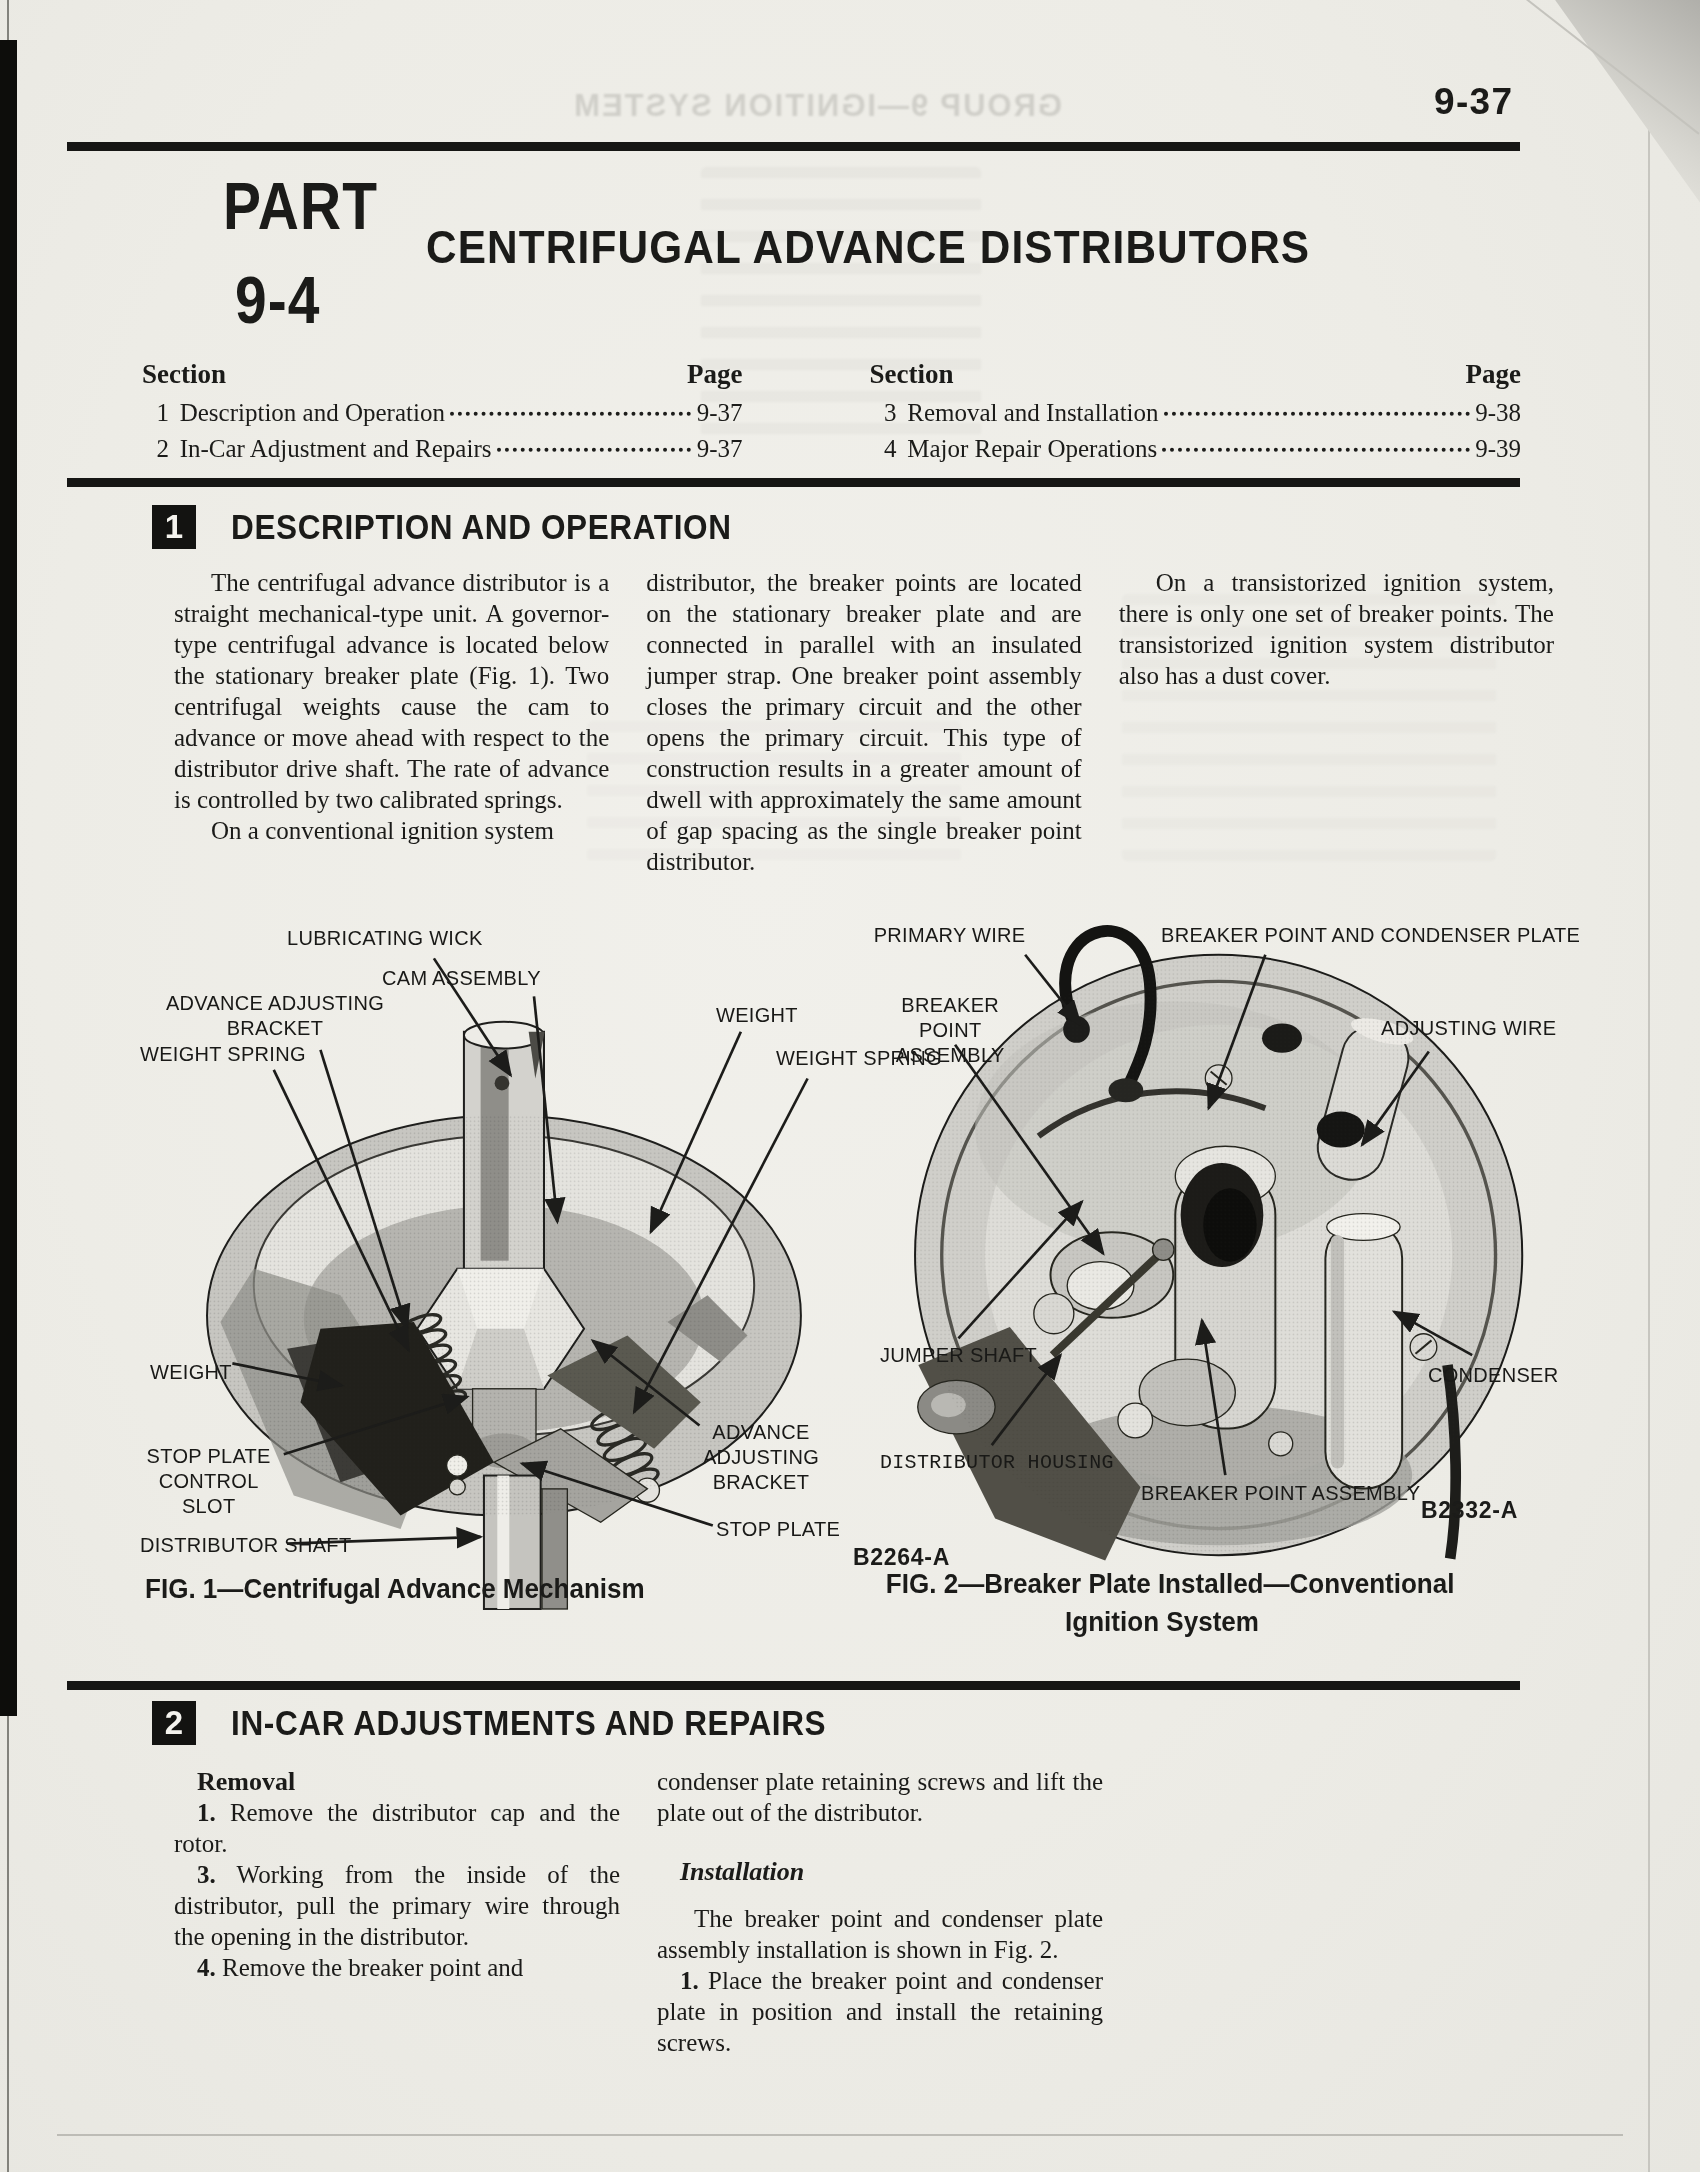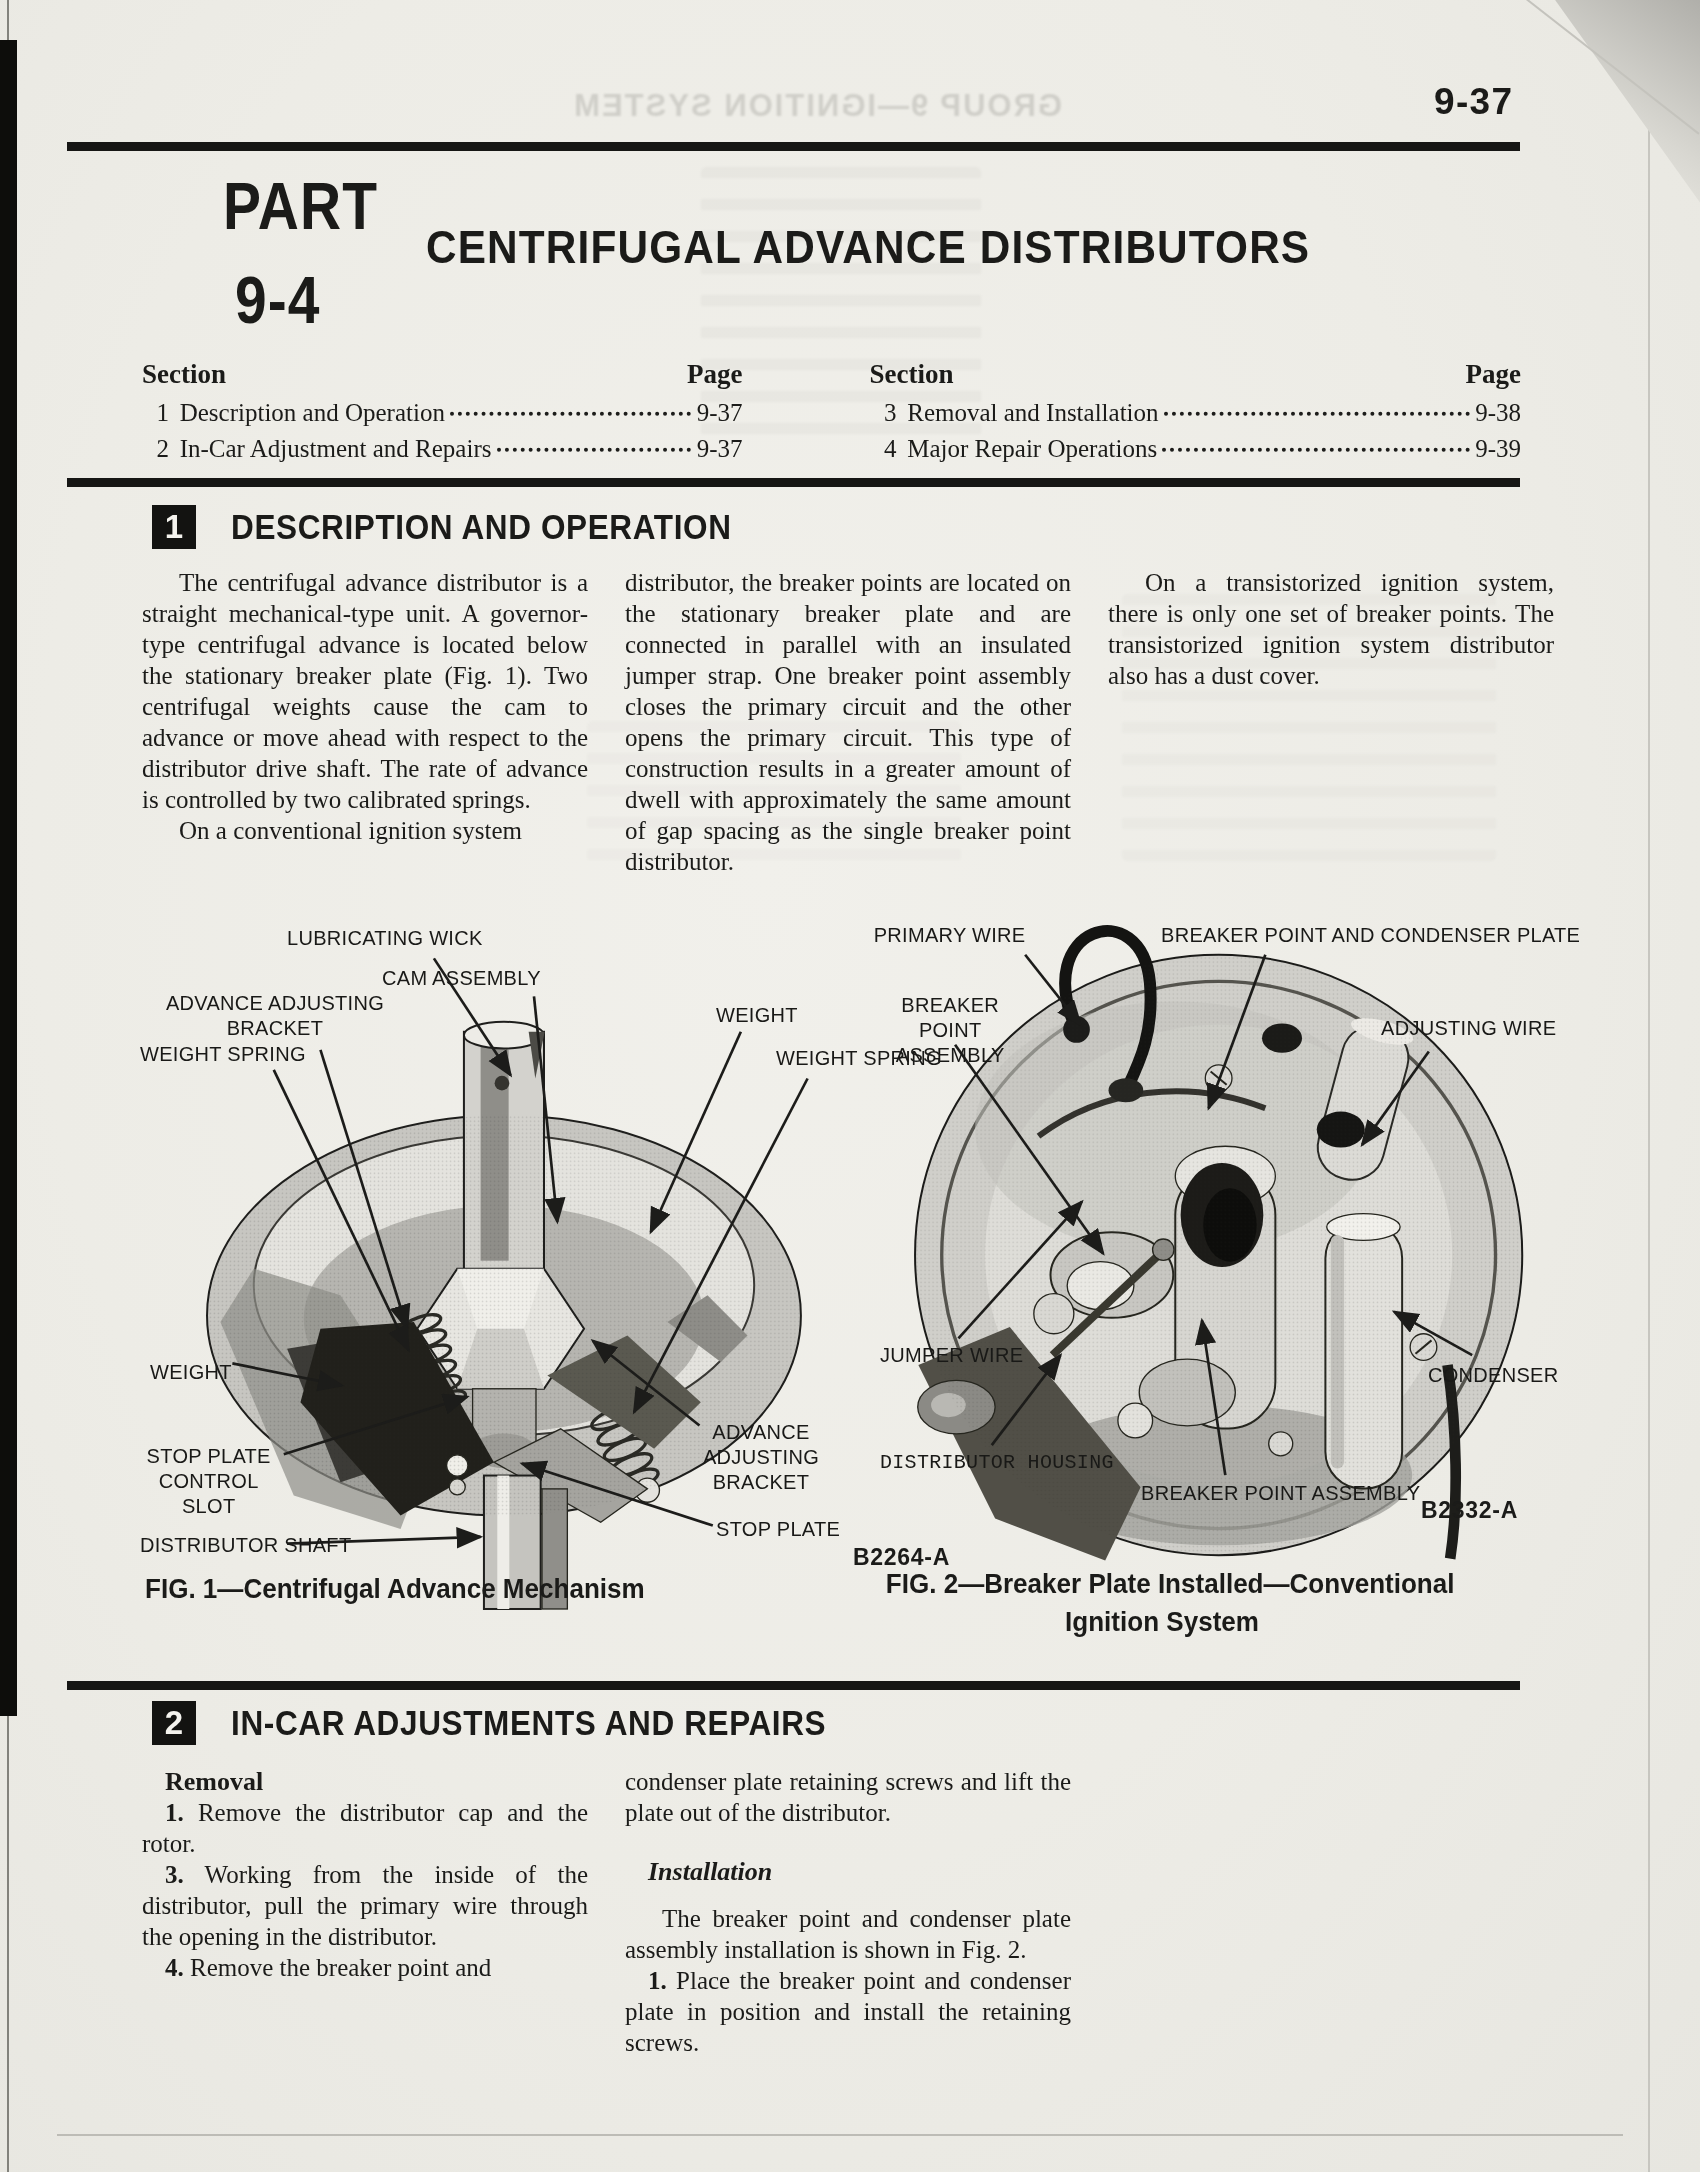--- a/index.html
+++ b/index.html
@@ -47,21 +47,21 @@
   
   .sec-head{position:absolute;display:flex;align-items:center;}
   #sec1-head{left:152px;top:505px;} #sec2-head{left:152px;top:1701px;}
   .sec-box{width:44px;height:44px;background:#131311;color:#f4f3ee;font-family:"Liberation Sans",sans-serif;
     font-weight:bold;font-size:33px;display:flex;align-items:center;justify-content:center;flex:none;}
   .sec-title{margin-left:35px;font-family:"Liberation Sans",sans-serif;font-weight:bold;font-size:35px;
     letter-spacing:0.7px;transform:scaleX(.9);transform-origin:left center;white-space:nowrap;}
   
   .cols{position:absolute;left:142px;width:1412px;display:flex;}
   #sec1-cols{top:567px;} #sec2-cols{top:1766px;}
-  .col{width:446px;font-size:25px;line-height:31px;text-align:justify;}
+  .col{width:446px;font-size:25px;line-height:31px;text-align:justify;margin-left:32px;}
   .col + .col{margin-left:37px;}
   .col p{margin:0;}
   .col p.indent{text-indent:37px;}
   .h-sans{font-family:"Liberation Sans",sans-serif;font-weight:bold;font-size:27px;line-height:33px;
     width:415px;text-align:justify;}
   .h-serif-caps{font-weight:bold;font-size:27px;line-height:33px;text-align:justify;}
   .h-serif{font-weight:bold;font-size:26px;}
   .mt12{margin-top:8px;} .mt40{margin-top:27px;}
   .step{text-indent:23px;margin-top:1.3px;}
   #removal-head{margin-left:23px;} #installation-head{margin-left:23px;margin-top:28px;margin-bottom:16px;font-style:italic;}
@@ -348,21 +348,21 @@
         <line x1="155" y1="675" x2="340" y2="470"></line>
         <line x1="925" y1="700" x2="808" y2="635"></line>
         <line x1="205" y1="835" x2="308" y2="700"></line>
         <line x1="555" y1="880" x2="520" y2="648"></line>
       </g>
     </svg>
     <div class="fig-label" id="f2-primary-wire">PRIMARY WIRE</div>
     <div class="fig-label" id="f2-bp-cond-plate">BREAKER POINT AND CONDENSER PLATE</div>
     <div class="fig-label wrap" id="f2-bp-assembly-upper">BREAKER POINT ASSEMBLY</div>
     <div class="fig-label" id="f2-condenser-wire">ADJUSTING WIRE</div>
-    <div class="fig-label" id="f2-jumper-wire">JUMPER WIRE</div>
+    <div class="fig-label" id="f2-jumper-wire">JUMPER SHAFT</div>
     <div class="fig-label" id="f2-condenser">CONDENSER</div>
     <div class="fig-label" id="f2-distributor-housing">DISTRIBUTOR HOUSING</div>
     <div class="fig-label" id="f2-bp-assembly-lower">BREAKER POINT ASSEMBLY</div>
     <div class="fig-code" id="f2-code">B2332-A</div>
     <div class="fig-caption center" id="f2-caption-1">FIG. 2—Breaker Plate Installed—Conventional</div>
     <div class="fig-caption center" id="f2-caption-2">Ignition System</div>
   </div>
 
   <div class="rule" id="rule-3"></div>
 

